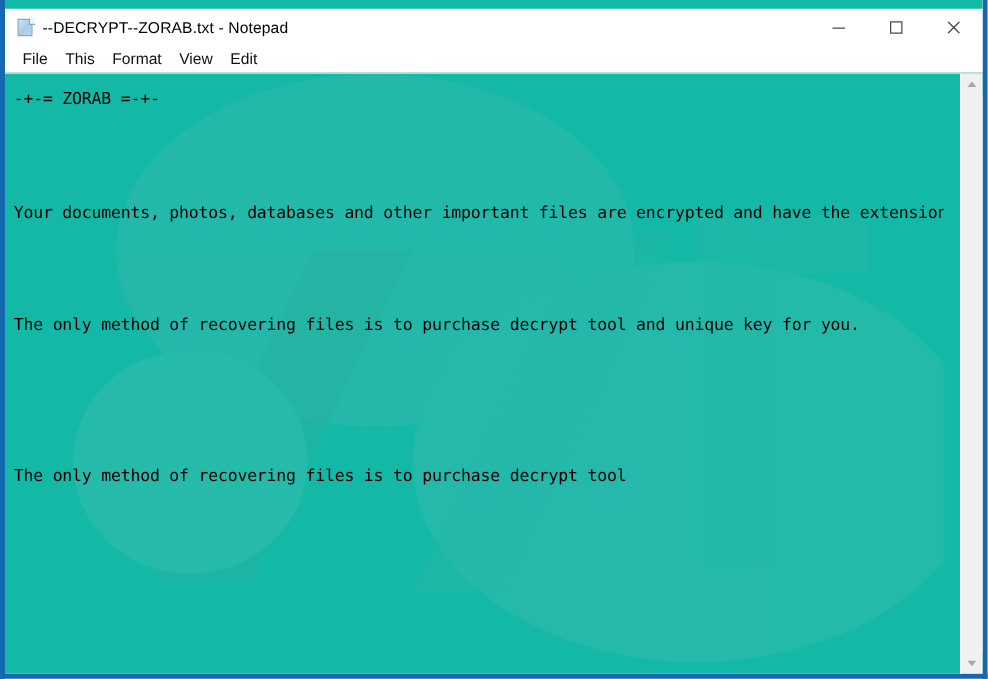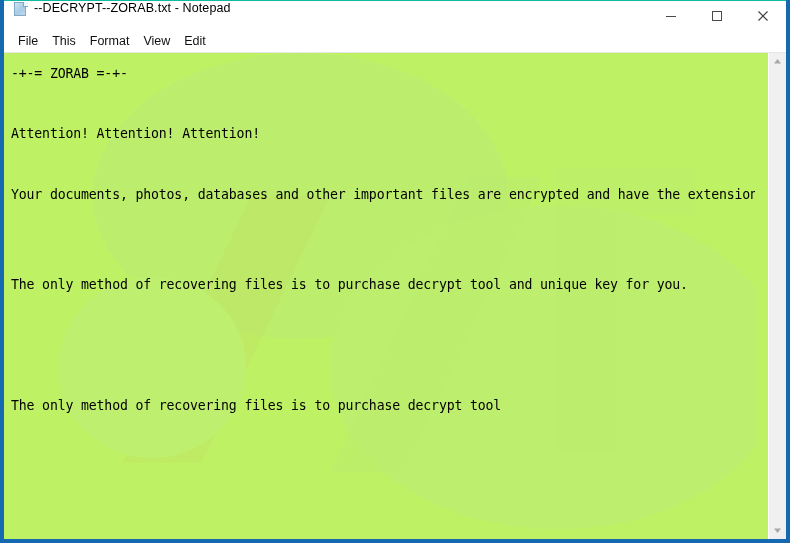--- a/index.html
+++ b/index.html
@@ -27,22 +27,23 @@
     display: flex;
     flex-direction: column;
   }
 
   
   #titlebar {
     height: 30px;
     min-height: 30px;
     background: #ffffff;
     display: flex;
-    position: relative;
-    border-top: 1px solid #14b8a6;
+    align-items: center;
+    position: relative;
+    border-top: 7px solid #14b8a6;
   }
   #title-icon {
     width: 16px;
     height: 16px;
     margin-left: 9px;
     margin-right: 5px;
     position: relative;
     flex: 0 0 auto;
   }
   #title-icon .pg {
@@ -100,21 +101,21 @@
     padding: 1px 7px 2px 7px;
     white-space: nowrap;
     text-align: right;
   }
 
   
   #content-wrap {
     flex: 1 1 auto;
     display: flex;
     min-height: 0;
-    background: #bef264;
+    background: #14b8a6;
     position: relative;
     border-top: 1px solid #e6e6e6;
     gap: 13px;
   }
   #textarea {
     flex: 1 1 auto;
     position: relative;
     overflow: hidden;
     background: transparent;
     padding: 6px 0 0 7px;
@@ -216,21 +217,20 @@
           <path d="M120 430 L250 150 L330 150 L200 430 Z" fill="#d06a6a" opacity="0.55"></path>
           <path d="M330 440 L470 130 L545 130 L405 440 Z" fill="#aab4bf" opacity="0.6"></path>
           <path d="M560 120 L700 120 L700 170 L620 170 L620 420 L560 420 Z" fill="#b4bec8" opacity="0.5"></path>
           <circle cx="150" cy="330" r="95" fill="#cfd5db"></circle>
         </g>
       </svg>
 
       <div id="lines">
         <div class="line">-+-= ZORAB =-+-</div>
         <div class="line"></div>
-        <div class="line">Attention! Attention! Attention!</div>
         <div class="line"></div>
         <div class="line">Your documents, photos, databases and other important files are encrypted and have the extension: .ZRB</div>
         <div class="line"></div>
         <div class="line"></div>
         <div class="line">The only method of recovering files is to purchase decrypt tool and unique key for you.</div>
         <div class="line"></div>
         <div class="line"></div>
         <div class="line"></div>
         <div class="line">The only method of recovering files is to purchase decrypt tool</div>
         <div class="line"></div>

